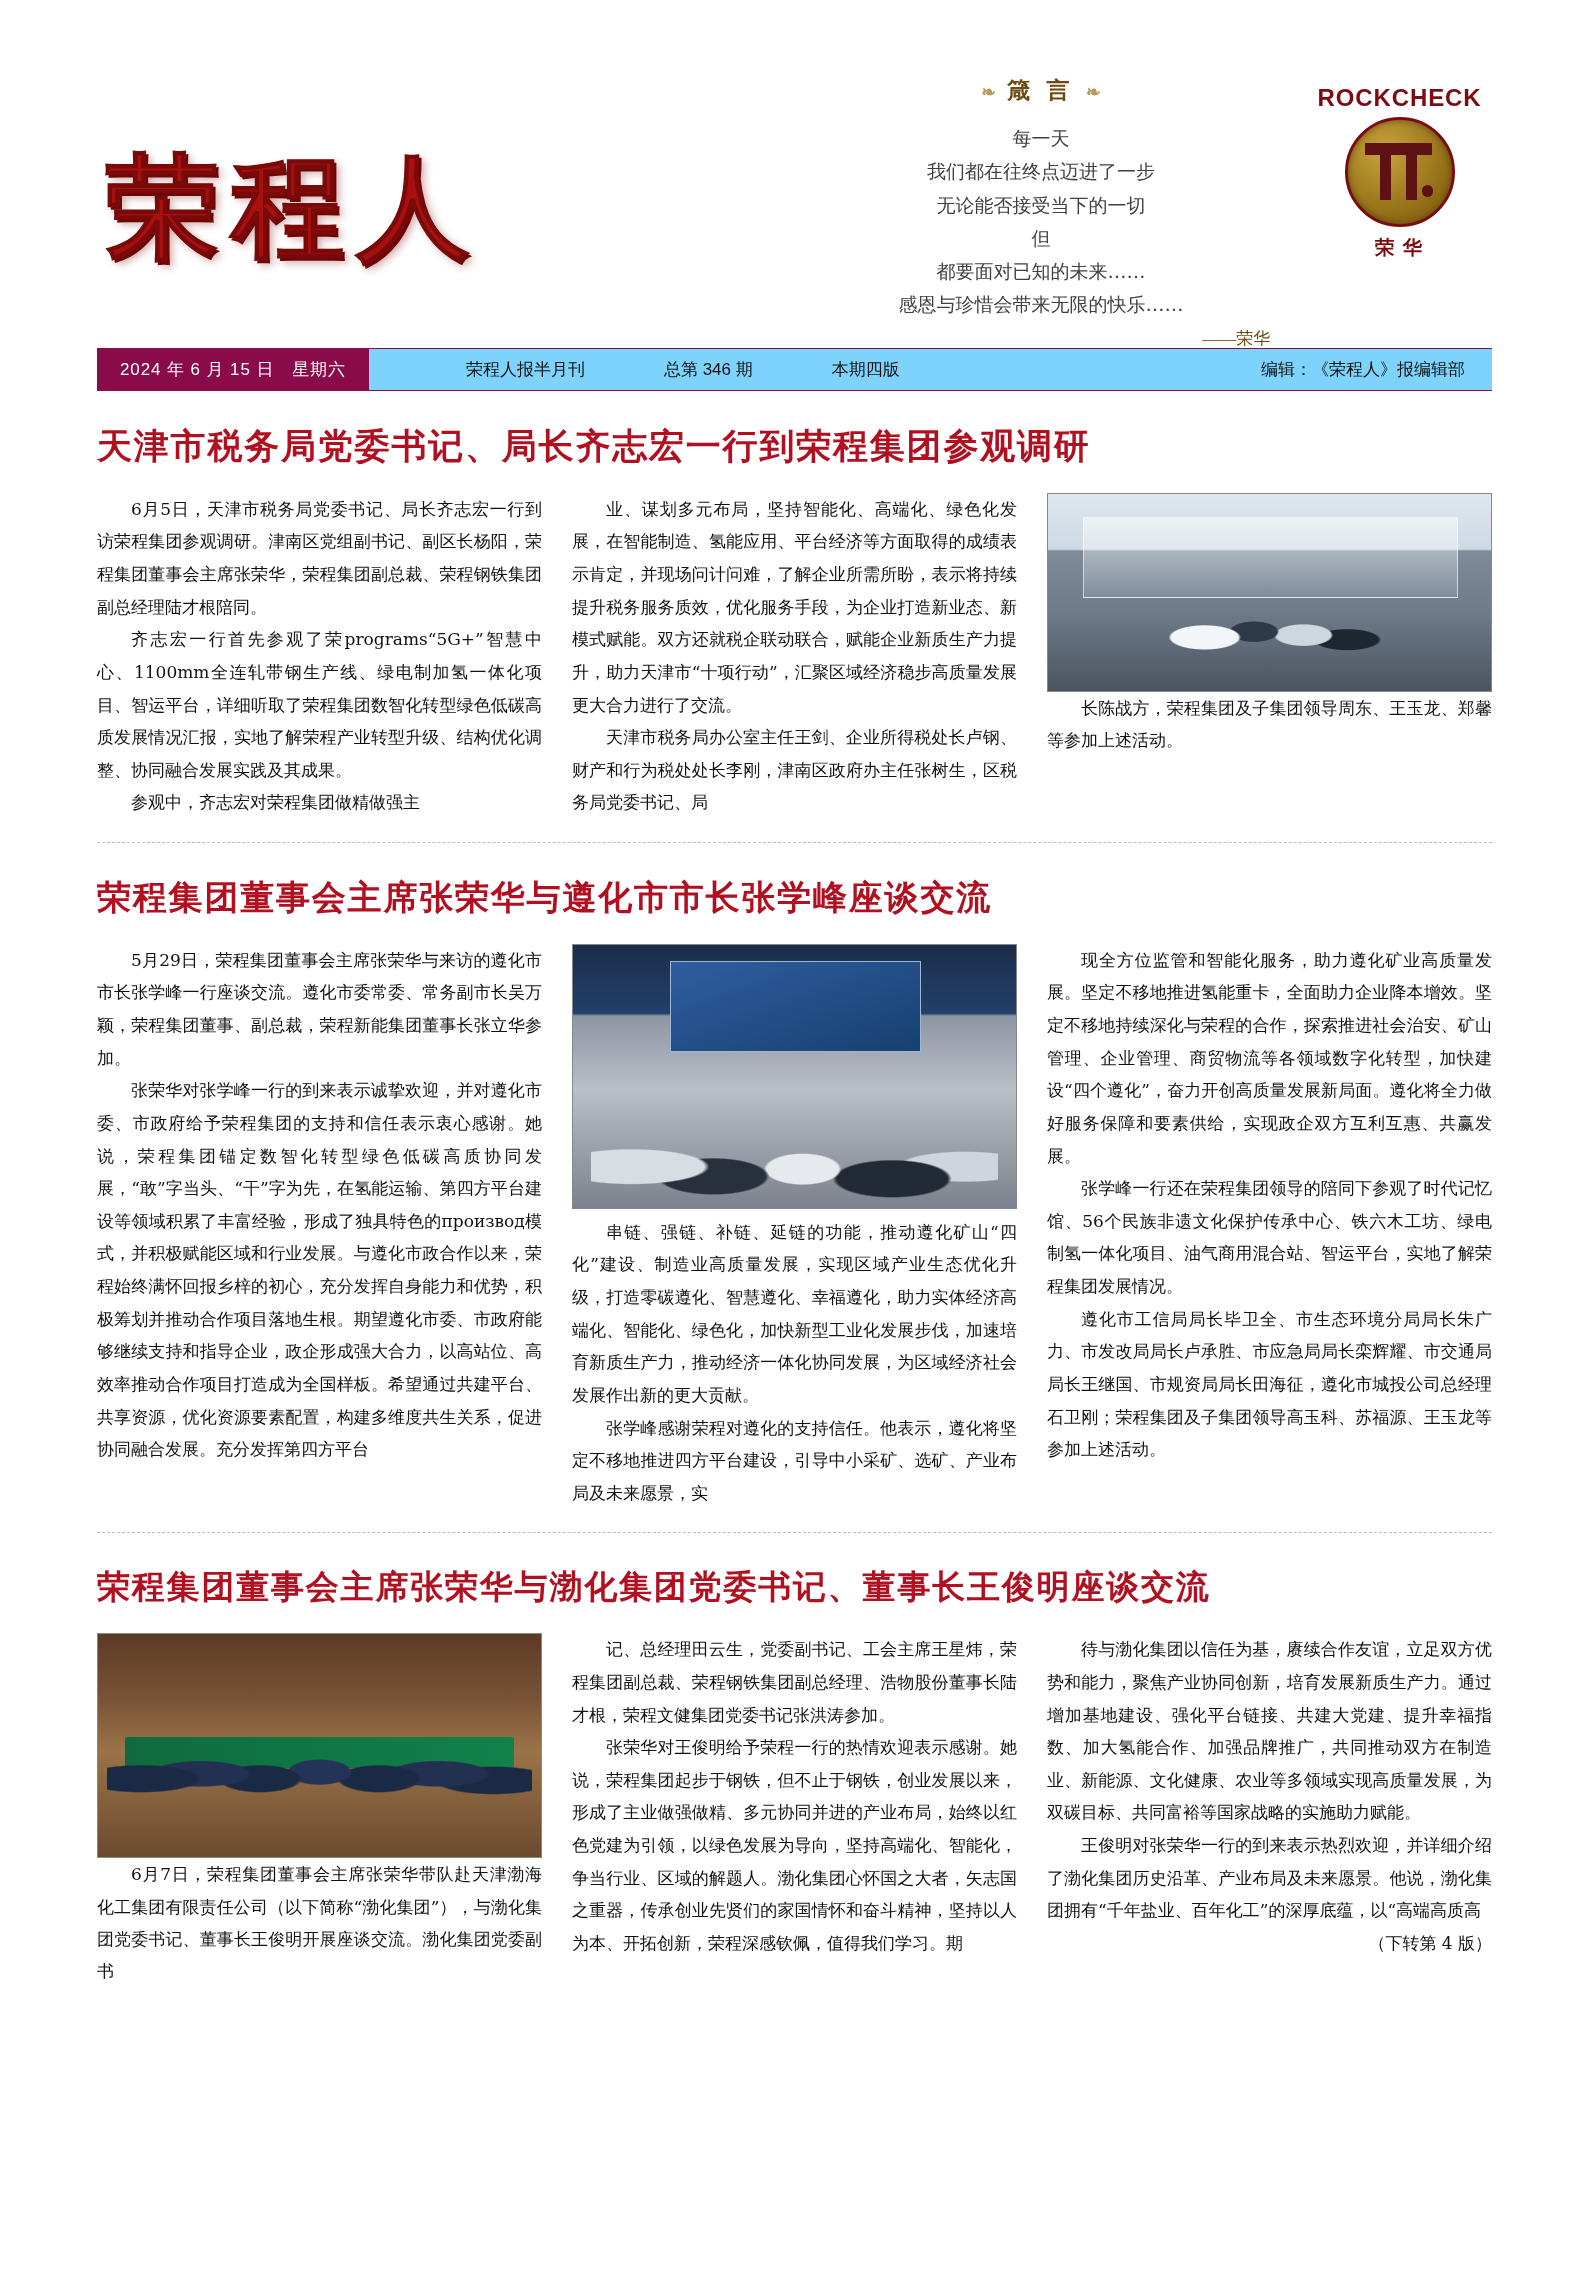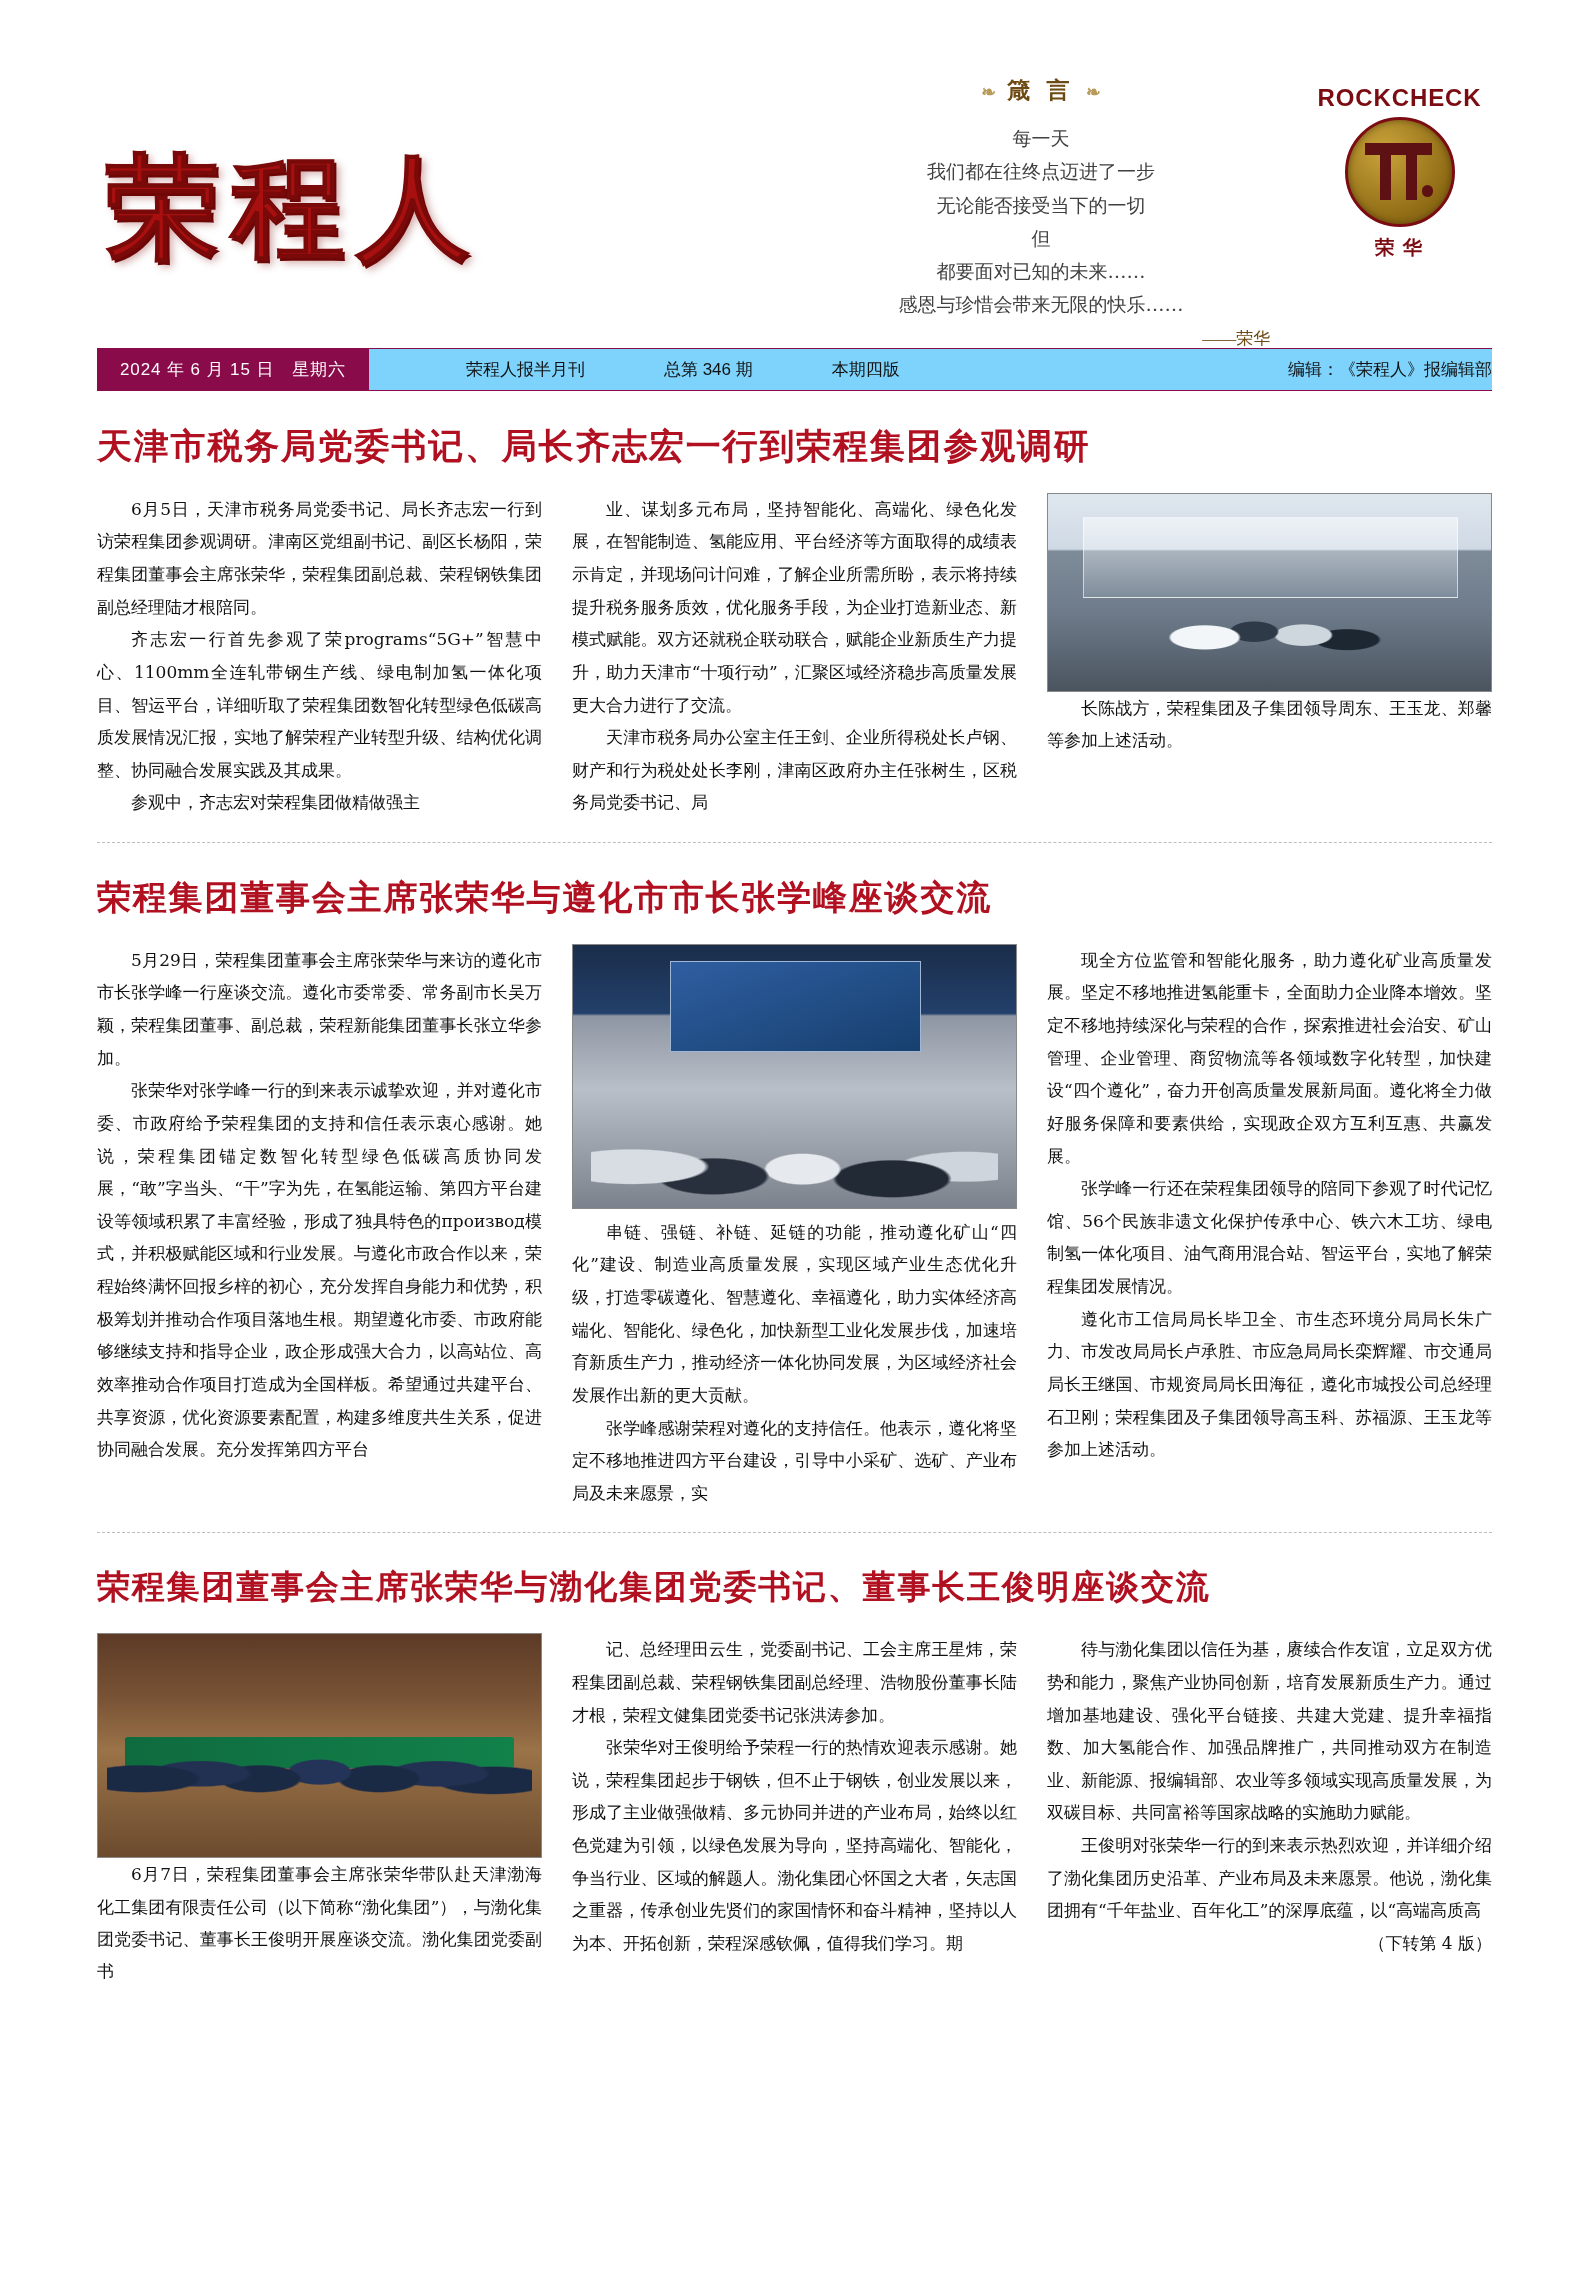--- a/index.html
+++ b/index.html
@@ -158,21 +158,21 @@
     display: flex;
     align-items: center;
     gap: 79px;
     padding-left: 97px;
     font-size: 17px;
     color: #111;
   }
   .infobar .right {
     display: flex;
     align-items: center;
-    padding-right: 0;
+    padding-right: 27px;
     font-size: 17px;
     color: #111;
   }
 
   
   .article {
     padding-top: 23px;
   }
   .hr-dashed {
     border: 0;
@@ -395,21 +395,21 @@
     <div class="cols3">
       <div class="col">
         <div class="photo ph-group"></div>
         <p class="photo-cap">6月7日，荣程集团董事会主席张荣华带队赴天津渤海化工集团有限责任公司（以下简称“渤化集团”），与渤化集团党委书记、董事长王俊明开展座谈交流。渤化集团党委副书</p>
       </div>
       <div class="col stack">
         <p>记、总经理田云生，党委副书记、工会主席王星炜，荣程集团副总裁、荣程钢铁集团副总经理、浩物股份董事长陆才根，荣程文健集团党委书记张洪涛参加。</p>
         <p>张荣华对王俊明给予荣程一行的热情欢迎表示感谢。她说，荣程集团起步于钢铁，但不止于钢铁，创业发展以来，形成了主业做强做精、多元协同并进的产业布局，始终以红色党建为引领，以绿色发展为导向，坚持高端化、智能化，争当行业、区域的解题人。渤化集团心怀国之大者，矢志国之重器，传承创业先贤们的家国情怀和奋斗精神，坚持以人为本、开拓创新，荣程深感钦佩，值得我们学习。期</p>
       </div>
       <div class="col stack">
-        <p>待与渤化集团以信任为基，赓续合作友谊，立足双方优势和能力，聚焦产业协同创新，培育发展新质生产力。通过增加基地建设、强化平台链接、共建大党建、提升幸福指数、加大氢能合作、加强品牌推广，共同推动双方在制造业、新能源、报编辑部、农业等多领域实现高质量发展，为双碳目标、共同富裕等国家战略的实施助力赋能。</p>
+        <p>待与渤化集团以信任为基，赓续合作友谊，立足双方优势和能力，聚焦产业协同创新，培育发展新质生产力。通过增加基地建设、强化平台链接、共建大党建、提升幸福指数、加大氢能合作、加强品牌推广，共同推动双方在制造业、新能源、文化健康、农业等多领域实现高质量发展，为双碳目标、共同富裕等国家战略的实施助力赋能。</p>
         <p>王俊明对张荣华一行的到来表示热烈欢迎，并详细介绍了渤化集团历史沿革、产业布局及未来愿景。他说，渤化集团拥有“千年盐业、百年化工”的深厚底蕴，以“高端高质高</p>
         <p class="jump-note">（下转第 4 版）</p>
       </div>
     </div>
   </div>
 
 </div>
 
 
 </body></html>

